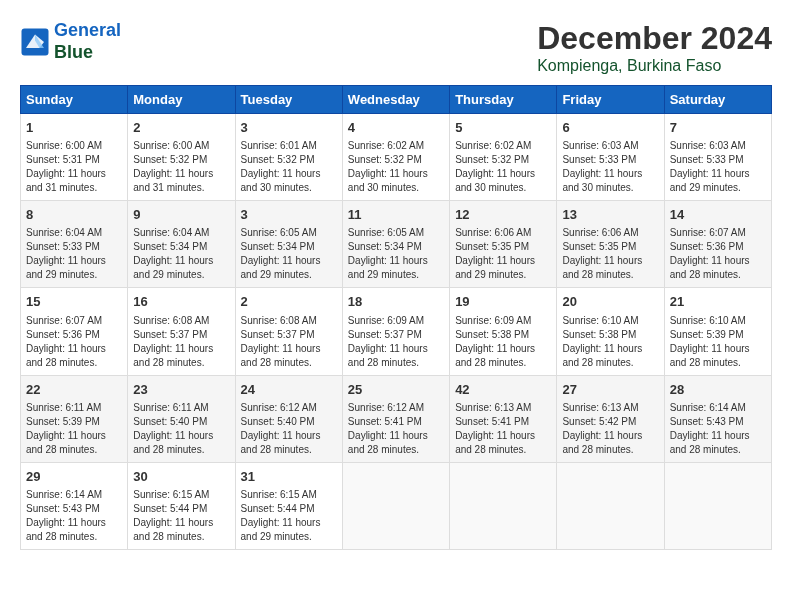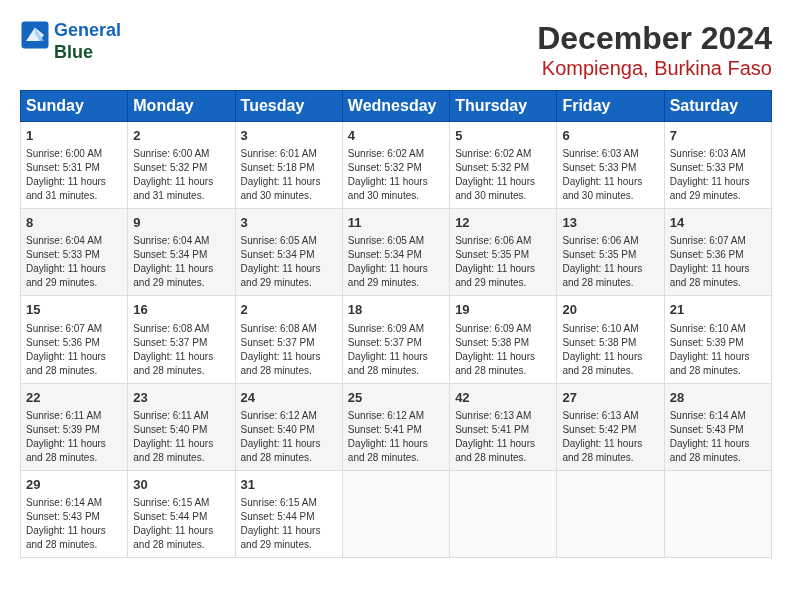--- a/index.html
+++ b/index.html
@@ -11,56 +11,56 @@
       padding: 20px;
     }
     .header {
       display: flex;
       justify-content: space-between;
       align-items: flex-start;
       margin-bottom: 10px;
     }
     .logo {
       display: flex;
+      align-items: center;
     }
     .logo-text {
       font-size: 18px;
       font-weight: bold;
       color: #333;
       line-height: 1.2;
     }
     .logo-text span { color: #1565c0; }
     .logo-icon {
       width: 30px;
       height: 30px;
       margin-right: 4px;
     }
     .title-block {
-      text-align: right;
     }
     .month-title {
       font-size: 32px;
       font-weight: bold;
       color: #333;
     }
     .location {
-      font-size: 20px;
-      color: #b91c1c;
+      font-size: 16px;
+      color: #14532d;
     }
     table {
       width: 100%;
       border-collapse: collapse;
       font-size: 10.5px;
     }
     thead tr th {
       background: #1565c0;
       color: #fff;
       text-align: left;
       padding: 6px 5px;
-      font-size: 16px;
+      font-size: 13px;
       font-weight: bold;
       border: 1px solid #0d47a1;
     }
     tbody tr {
       border-bottom: 1px solid #ccc;
     }
     tbody tr:nth-child(odd) {
       background: #fff;
     }
     tbody tr:nth-child(even) {
@@ -134,21 +134,21 @@
         <td>
           <span class="day-num">2</span>
           <div class="day-info" style="white-space: pre-line;">Sunrise: 6:00 AM
 Sunset: 5:32 PM
 Daylight: 11 hours
 and 31 minutes.</div>
         </td>
         <td>
           <span class="day-num">3</span>
           <div class="day-info" style="white-space: pre-line;">Sunrise: 6:01 AM
-Sunset: 5:18 PM
+Sunset: 5:32 PM
 Daylight: 11 hours
 and 30 minutes.</div>
         </td>
         <td>
           <span class="day-num">4</span>
           <div class="day-info" style="white-space: pre-line;">Sunrise: 6:02 AM
 Sunset: 5:32 PM
 Daylight: 11 hours
 and 30 minutes.</div>
         </td>

